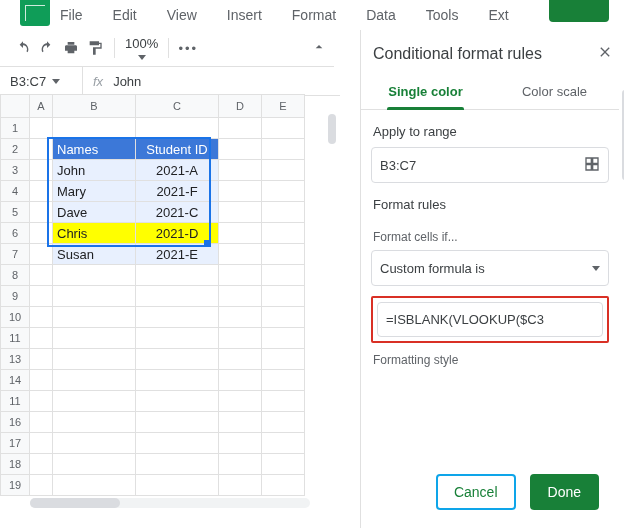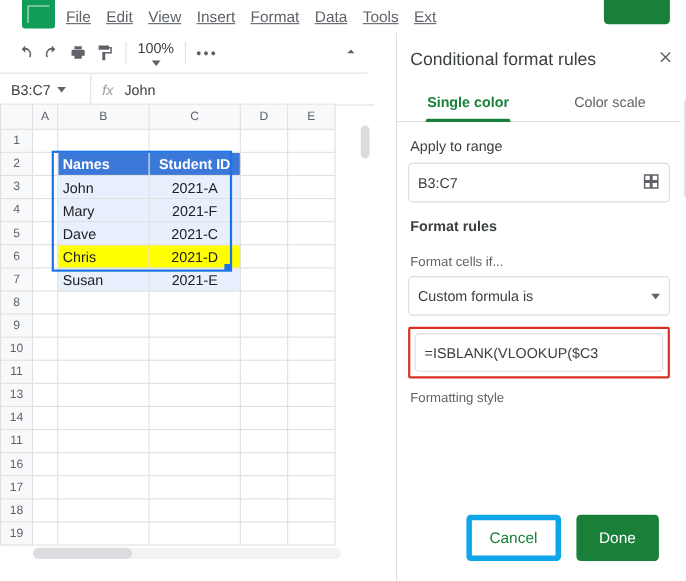--- a/index.html
+++ b/index.html
@@ -28,21 +28,21 @@
     border-radius: 0 0 3px 3px;
   }
   .docs-icon:before {
     content: "";
     position: absolute;
     inset: 5px 5px 5px 5px;
     border: 1px solid rgba(255,255,255,0.8);
     border-right: none;
     border-bottom: none;
   }
-  .menus { display: flex; gap: 14px; color: #5f6368; font-size: 14px; text-decoration: underline; }
+  .menus { display: flex; gap: 30px; color: #5f6368; font-size: 14px; }
   .menus span { cursor: default; }
   .green-btn {
     position: absolute;
     right: 15px; top: 0;
     width: 60px; height: 22px;
     background: #188038;
     border-radius: 0 0 4px 4px;
   }
   .toolbar {
     height: 36px;
@@ -107,21 +107,21 @@
     border:1px solid #e0e0e0;
     height:20px;
     font-size:13px;
     padding:0 4px;
     color:#202124;
     background:#fff;
   }
   .grid td.rowhead {
     background:#f8f9fa; color:#5f6368; font-size:11px; text-align:center;
   }
-  .hdrcell { background:#3c78d8 !important; color:#fff !important; font-weight:bold; }
+  .hdrcell { background:#3c78d8 !important; color:#fff !important; font-weight:normal; }
   .hdrcell.center, .center { text-align:center; }
   .soft { background:#e8f0fe !important; }
   .hl { background:#ffff00 !important; }
   .selection-border {
     position:absolute;
     border:2px solid #1a73e8;
     pointer-events:none;
   }
   .sel-handle {
     position:absolute;
@@ -255,21 +255,21 @@
   .strike { text-decoration:line-through; }
   .fillswatch {
     display:inline-block; width:14px;height:3px;background:#fbbc04;position:relative;top:2px;
   }
   .panel-buttons {
     position:absolute;
     bottom:18px; right:20px;
     display:flex; gap:14px;
   }
   .btn {
-    border:5px solid #0ea5e9; border-radius:4px;
+    border:2px solid #0ea5e9; border-radius:4px;
     padding:8px 16px;
     font-size:14px; color:#188038;
     background:#fff; cursor:pointer;
   }
   .btn.primary {
     background:#188038; color:#fff; border-color:#188038;
   }
 </style>
 </head>
 <body>
@@ -521,21 +521,21 @@
     <div class="section-label">Apply to range</div>
     <div class="field-row input-like">
       <span>B3:C7</span>
       <span class="grid-ic">
         <svg viewBox="0 0 24 24">
             <path fill="#5f6368" d="M3 3h8v8H3zM13 3h8v8h-8zM3 13h8v8H3zM13 13h8v8h-8z" fill-opacity="0" stroke="#5f6368" stroke-width="2"></path>
           </svg>
       </span>
     </div>
 
-    <div class="section-label" style="font-weight:700">Format rules</div>
+    <div class="section-label" style="font-weight:400">Format rules</div>
     <div class="sub-label">Format cells if...</div>
     <div class="field-row dropdown">
       <span>Custom formula is</span>
       <span class="caret-down"></span>
     </div>
 
     <div class="formula-box">
       <div class="formula-inner">=ISBLANK(VLOOKUP($C3</div>
     </div>
 

